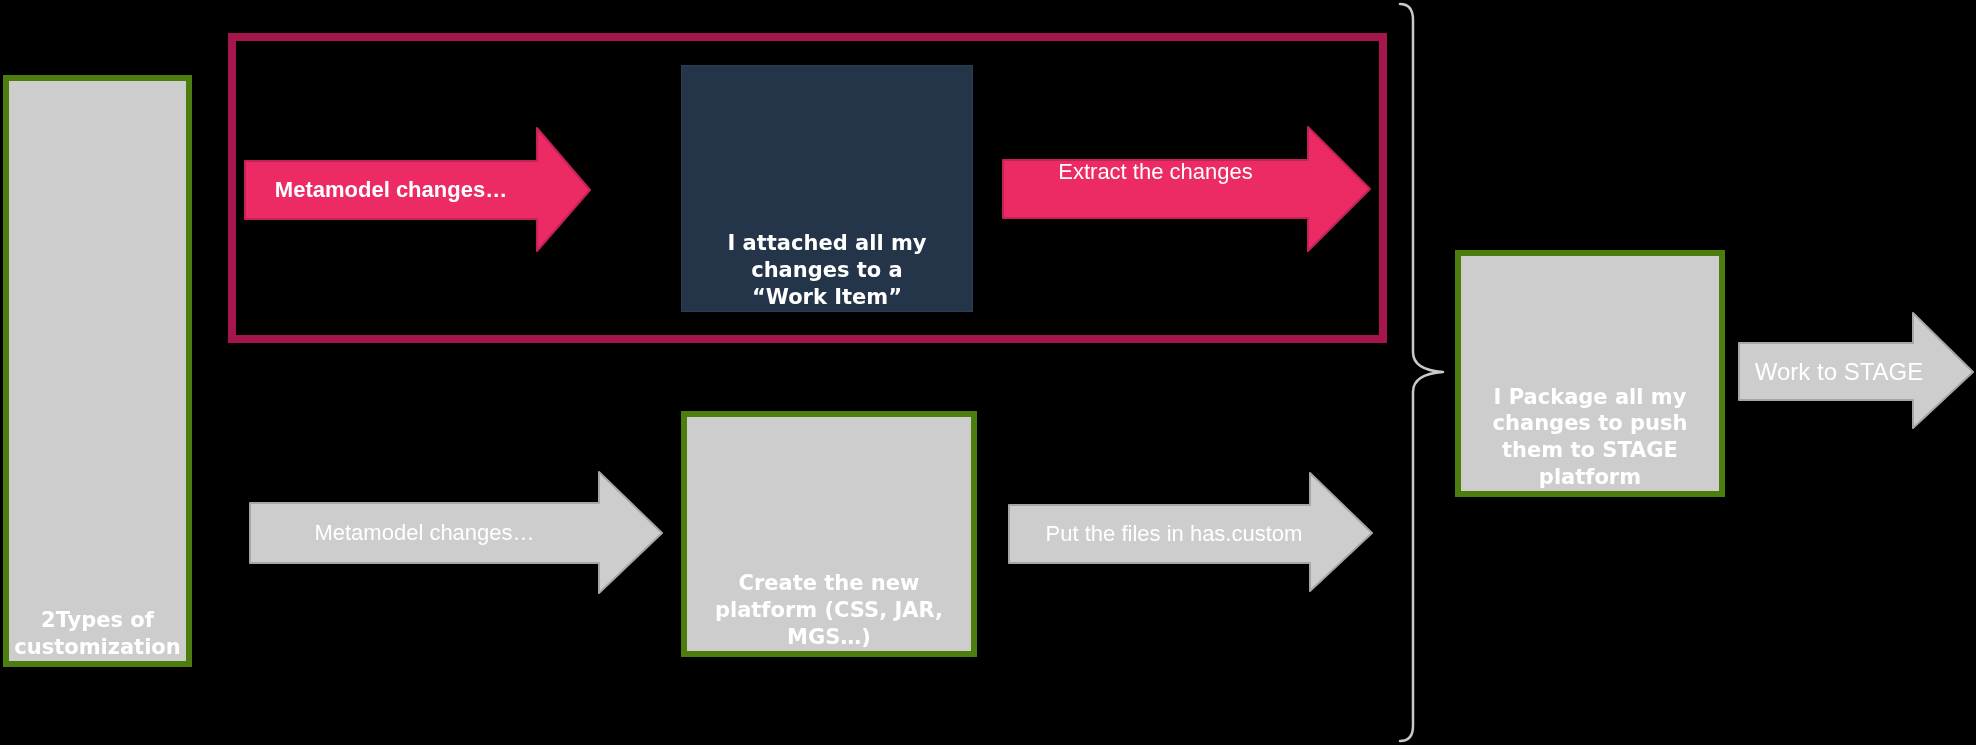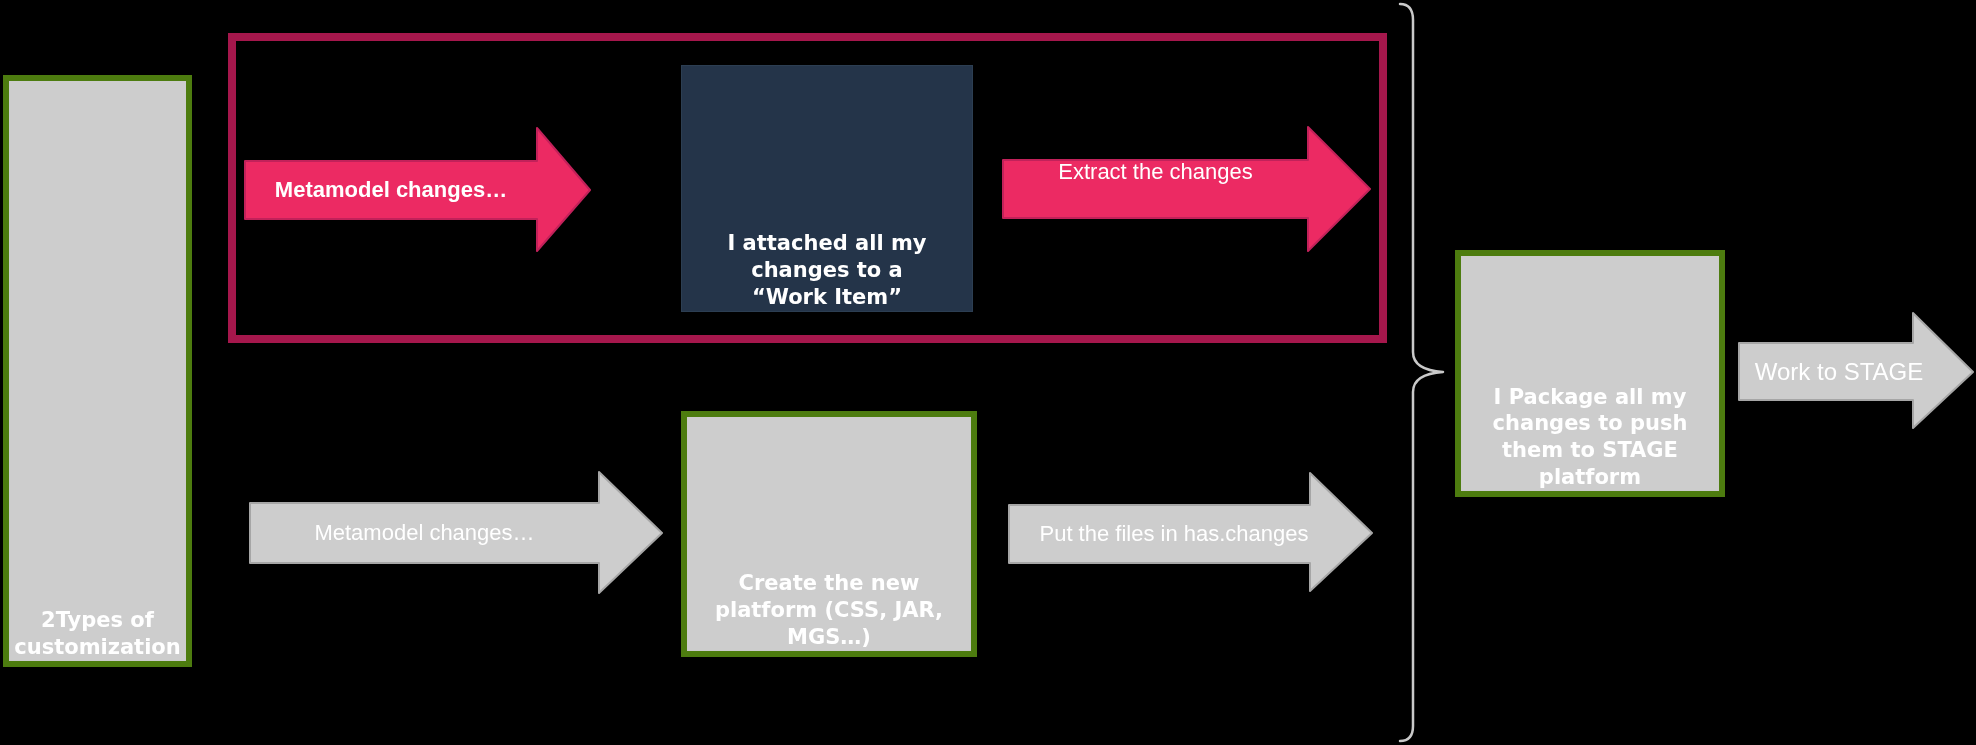--- a/index.html
+++ b/index.html
@@ -88,21 +88,21 @@
 
   <div class="abs box gray-box" style="left:681px;top:411px;width:296px;height:246px;">
     <div class="lbl bold-lbl">Create the new
 platform (CSS, JAR,
 MGS…)</div>
   </div>
 
   <svg class="abs" style="left:1009px;top:473px;" width="363" height="118">
     <polygon class="gray-poly" points="0,32 301,32 301,0 363,60 301,118 301,90 0,90"></polygon>
   </svg>
-  <div class="abs arrow-lbl" style="left:1009px;top:505px;width:330px;height:58px;">Put the files in has.changes</div>
+  <div class="abs arrow-lbl" style="left:1009px;top:505px;width:330px;height:58px;">Put the files in has.custom</div>
 
   <svg class="abs" style="left:1395px;top:0px;" width="55" height="745">
     <path class="brace-path" d="M 5 4 Q 18 4 18 20 L 18 352 Q 18 370 48 372 Q 18 374 18 392 L 18 726 Q 18 741 5 741"></path>
   </svg>
 
   <div class="abs box gray-box" style="left:1455px;top:250px;width:270px;height:247px;">
     <div class="lbl bold-lbl">I Package all my
 changes to push
 them to STAGE
 platform</div>

